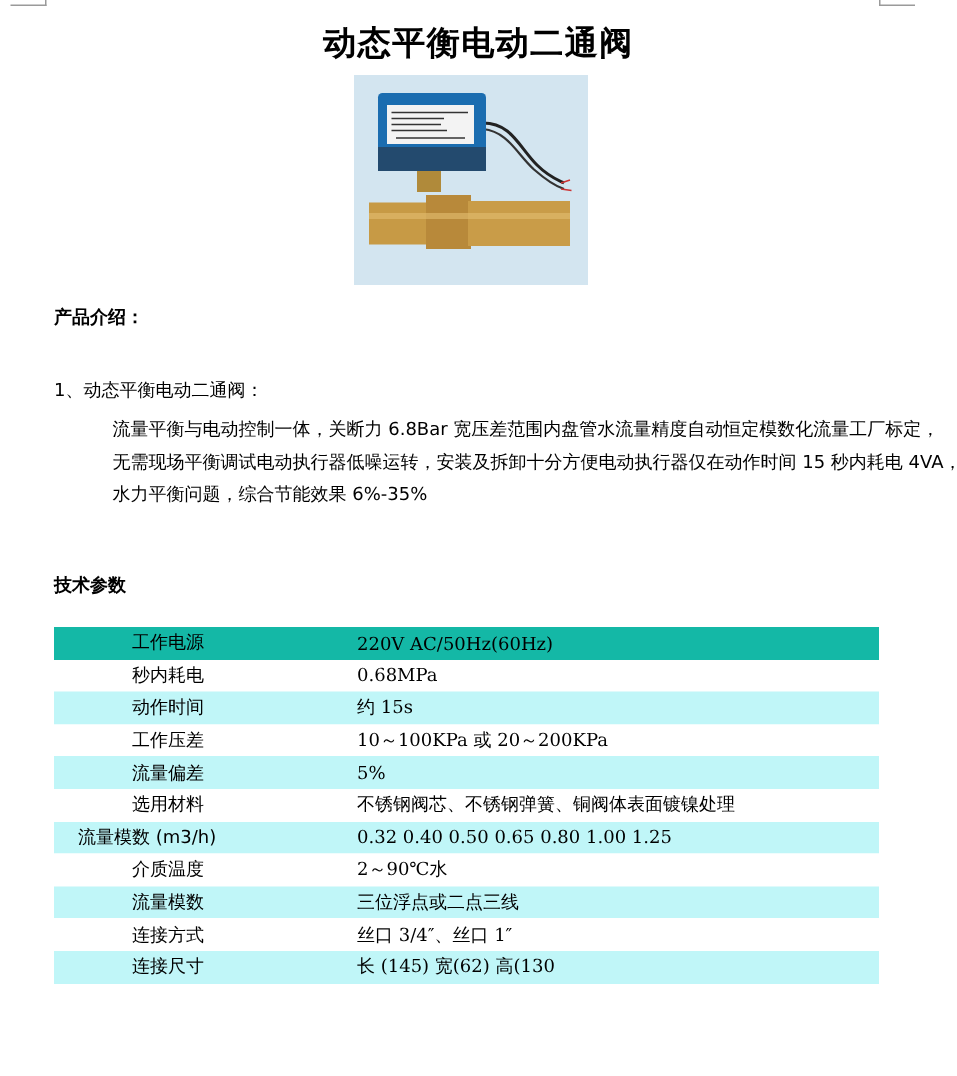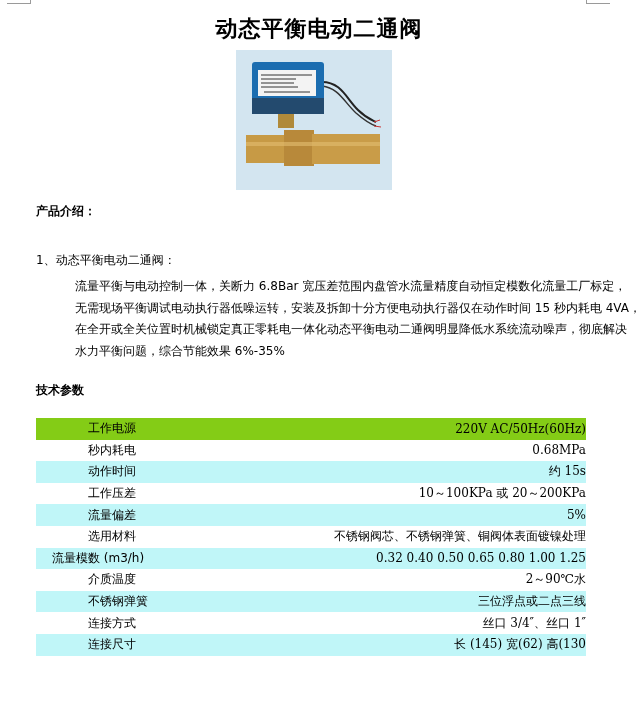--- a/index.html
+++ b/index.html
@@ -9,22 +9,22 @@
   .title { position:absolute; left:0; width:638px; top:14px; text-align:center;
            font-family:"DejaVu Serif", "Liberation Serif", serif; font-size:22px; font-weight:bold; letter-spacing:1px; }
   .photo { position:absolute; left:236px; top:50px; width:156px; height:140px; background:#d4e6f1; overflow:hidden; }
   .sec { position:absolute; left:36px; font-size:12px; }
   .bold { font-weight:bold;text-align:right; }
   .para { position:absolute; left:36px; top:276px; width:560px; font-size:12px; line-height:21.5px;margin-left:39px; }
   .para div { white-space:nowrap; }
   table.spec { position:absolute; left:36px; top:418px; width:550px; border-collapse:collapse; font-size:12px; }
   table.spec td { height:21.6px; padding:0; }
   table.spec td.k { width:150px; padding-left:52px; white-space:nowrap; }
-  table.spec td.v { text-align:right; font-family:"DejaVu Serif","Liberation Serif",serif; white-space:nowrap; }
-  table.spec tr.hdr { background:#84cc16; }
+  table.spec td.v { text-align:left; font-family:"DejaVu Serif","Liberation Serif",serif; white-space:nowrap; }
+  table.spec tr.hdr { background:#14b8a6; }
   table.spec tr.alt { background:#c0f6f8; }
   table.spec tr.wht { background:#ffffff; }
   table.spec td.k.indent { padding-left:16px; }
 </style>
 </head>
 <body>
 
 <div class="crop" style="left:30px;top:0;width:1px;height:4px;"></div>
 <div class="crop" style="left:7px;top:3px;width:24px;height:1px;"></div>
 <div class="crop" style="left:586px;top:0;width:1px;height:4px;"></div>
@@ -57,21 +57,20 @@
     <rect x="10" y="92" width="134" height="4" fill="#e2be72" opacity="0.6"></rect>
   </svg>
 </div>
 
 <div class="sec bold" style="top:203px;">产品介绍：</div>
 <div class="sec" style="top:252px;">1、动态平衡电动二通阀：</div>
 
 <div class="para">
   <div>流量平衡与电动控制一体，关断力 6.8Bar 宽压差范围内盘管水流量精度自动恒定模数化流量工厂标定，</div>
   <div>无需现场平衡调试电动执行器低噪运转，安装及拆卸十分方便电动执行器仅在动作时间 15 秒内耗电 4VA，</div>
-  <div>在全开或全关位置时机械锁定真正零耗电一体化动态平衡电动二通阀明显降低水系统流动噪声，彻底解决</div>
   <div>水力平衡问题，综合节能效果 6%-35%</div>
 </div>
 
 <div class="sec bold" style="top:382px;">技术参数</div>
 
 <table class="spec">
   <tbody>
     <tr class="hdr">
       <td class="k">工作电源</td>
       <td class="v">220V AC/50Hz(60Hz)</td>
@@ -98,21 +97,21 @@
     </tr>
     <tr class="alt">
       <td class="k indent">流量模数 (m3/h)</td>
       <td class="v">0.32 0.40 0.50 0.65 0.80 1.00 1.25</td>
     </tr>
     <tr class="wht">
       <td class="k">介质温度</td>
       <td class="v">2～90℃水</td>
     </tr>
     <tr class="alt">
-      <td class="k">不锈钢弹簧</td>
+      <td class="k">流量模数</td>
       <td class="v" style="font-family:'DejaVu Sans','Liberation Sans',sans-serif;">三位浮点或二点三线</td>
     </tr>
     <tr class="wht">
       <td class="k">连接方式</td>
       <td class="v">丝口 3/4″、丝口 1″</td>
     </tr>
     <tr class="alt">
       <td class="k">连接尺寸</td>
       <td class="v">长 (145) 宽(62) 高(130</td>
     </tr>

